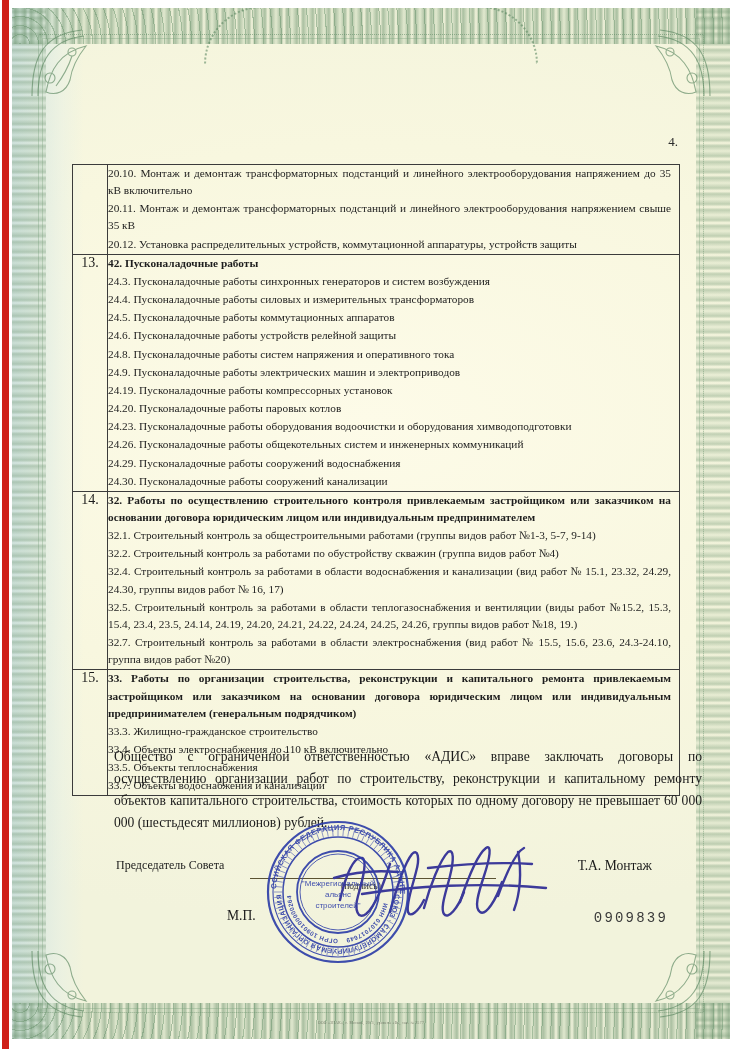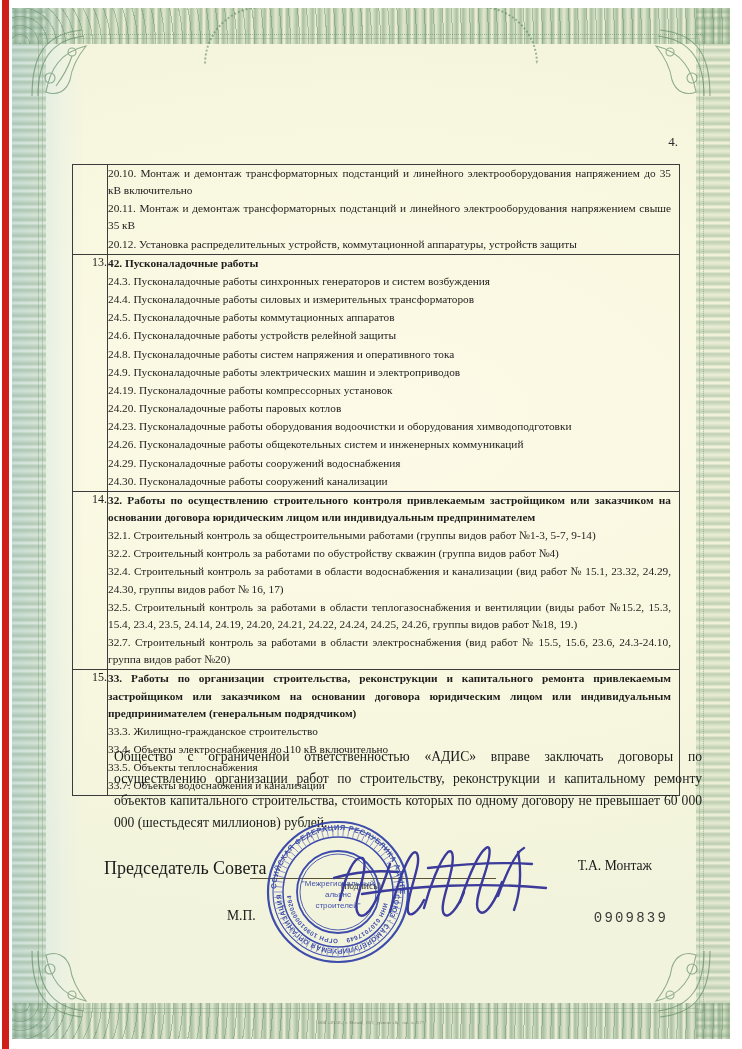--- a/index.html
+++ b/index.html
@@ -112,22 +112,22 @@
     border-collapse:collapse;
     background:transparent;
   }
   #tbl td{
     border:1px solid #3b3b3b;
     vertical-align:top;
     padding:0;
   }
   td.numcol{
     width:34px;
-    text-align:right;
-    font-size:12px;
+    text-align:center;
+    font-size:14px;
     padding-top:3px;
     color:#1d1d1d;
   }
   td.itemcol{padding:1px 5px 2px 5px;}
 
   .li{
     font-size:11.3px;
     line-height:1.52;
     color:#1d1d1d;
     margin:0 8px 1px 0;
@@ -139,22 +139,22 @@
   
   #para{
     position:absolute;left:78px;top:738px;width:588px;
     font-size:13.6px;line-height:1.62;color:#1a1a1a;
     text-align:justify;text-justify:inter-word;margin-left:24px;
   }
 
   
   #sig{position:absolute;left:0;top:838px;width:100%;height:120px;}
   #sig-role{
-    position:absolute;left:92px;top:12px;
-    font-size:18px;color:#1a1a1a;
+    position:absolute;left:104px;top:12px;
+    font-size:12px;color:#1a1a1a;
   }
   #sig-name{
     position:absolute;right:78px;top:12px;
     font-size:13.6px;color:#1a1a1a;
   }
   #sig-line{
     position:absolute;left:238px;top:32px;width:246px;height:0;
     border-top:1.2px solid #5a5232;
   }
   #sig-caption{

